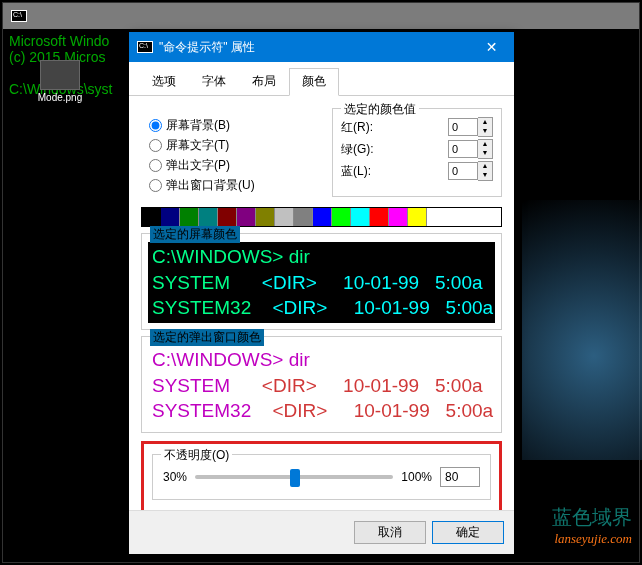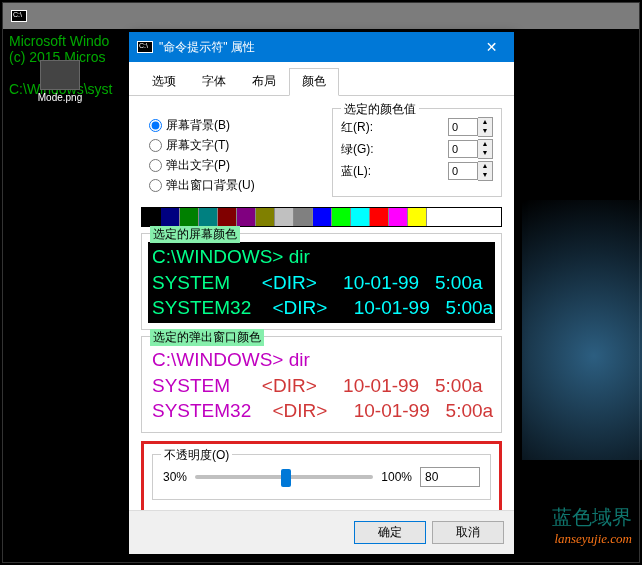--- a/index.html
+++ b/index.html
@@ -39,35 +39,35 @@
 .spin input { width: 30px; height: 18px; font-size: 11px; text-align: left; padding-left: 3px; border: 1px solid #999; }
 .spin-btns { display: flex; flex-direction: column; border: 1px solid #999; border-left: none; }
 .spin-btns span { width: 14px; height: 9px; font-size: 7px; line-height: 8px; text-align: center; background: #eee; cursor: pointer; }
 
 .palette { display: flex; border: 1px solid #000; margin: 10px 0 6px; }
 .palette div { width: 19px; height: 18px; border-right: 1px solid #888; cursor: pointer; }
 .palette div:last-child { border-right: none; }
 .palette div.sel { outline: 2px solid #000; outline-offset: -2px; z-index: 1; }
 
 .preview-box { border: 1px solid #ccc; margin-top: 6px; padding: 8px 6px 6px; position: relative; }
-.preview-box .legend { position: absolute; top: -8px; left: 8px; background: #86efac; padding: 0 3px; }
+.preview-box .legend { position: absolute; top: -8px; left: 8px; background: #0369a1; padding: 0 3px; }
 .preview-inner { font-family: "SimSun","Consolas",monospace; font-size: 19px; white-space: pre; padding: 2px 4px; line-height: 1.3; }
 .pv1 { background: #000; }
 .pv1 .cmd { color: #00ff8a; }
 .pv1 .dat { color: #00ffff; }
 .pv2 { background: #fff; }
 .pv2 .cmd { color: #c000c0; }
 .pv2 .dat { color: #d03838; }
 
 .opacity-box { border: 3px solid #d22; margin-top: 8px; padding: 10px 8px 18px; }
 .opacity-box .fieldset { border: 1px solid #ccc; }
 .opacity-row { display: flex; align-items: center; gap: 8px; margin-top: 4px; }
 .slider-track { flex: 1; height: 4px; background: #c0c0c0; position: relative; border-radius: 2px; }
 .slider-thumb { position: absolute; top: -6px; width: 10px; height: 18px; background: #0078d7; border-radius: 2px; }
-.op-input { width: 60px; height: 20px; border: 1px solid #999; font-size: 12px; text-align: left; padding-left: 4px; }
+.op-input { width: 40px; height: 20px; border: 1px solid #999; font-size: 12px; text-align: left; padding-left: 4px; }
 
 .footer { padding: 10px; display: flex; justify-content: flex-end; gap: 6px; background: #f0f0f0; border-top: 1px solid #ddd; }
 .btn { width: 72px; height: 23px; border: 1px solid #aaa; background: #e6e6e6; font-size: 12px; cursor: pointer; }
 .btn.primary { border: 1px solid #0078d7; }
 
 .watermark { position: absolute; right: 10px; bottom: 18px; text-align: right; }
 .wm-cn { color: #0f766e; font-size: 20px; font-family: "KaiTi","STKaiti",serif; }
 .wm-url { color: #f97316; font-size: 13px; font-style: italic; font-family: "Comic Sans MS", cursive; }
 </style>
 </head>
@@ -205,21 +205,21 @@
           </div>
           <span>100%</span>
           <input class="op-input" value="80" style="">
         </div>
       </div>
     </div>
 
   </div>
 
   <div class="footer">
+    <button class="btn"><span>取消</span></button>
     <button class="btn primary"><span>确定</span></button>
-    <button class="btn"><span>取消</span></button>
   </div>
 </div>
 
 <div class="watermark">
   <div class="wm-cn">蓝色域界</div>
   <div class="wm-url">lanseyujie.com</div>
 </div>
 
 </body></html>

